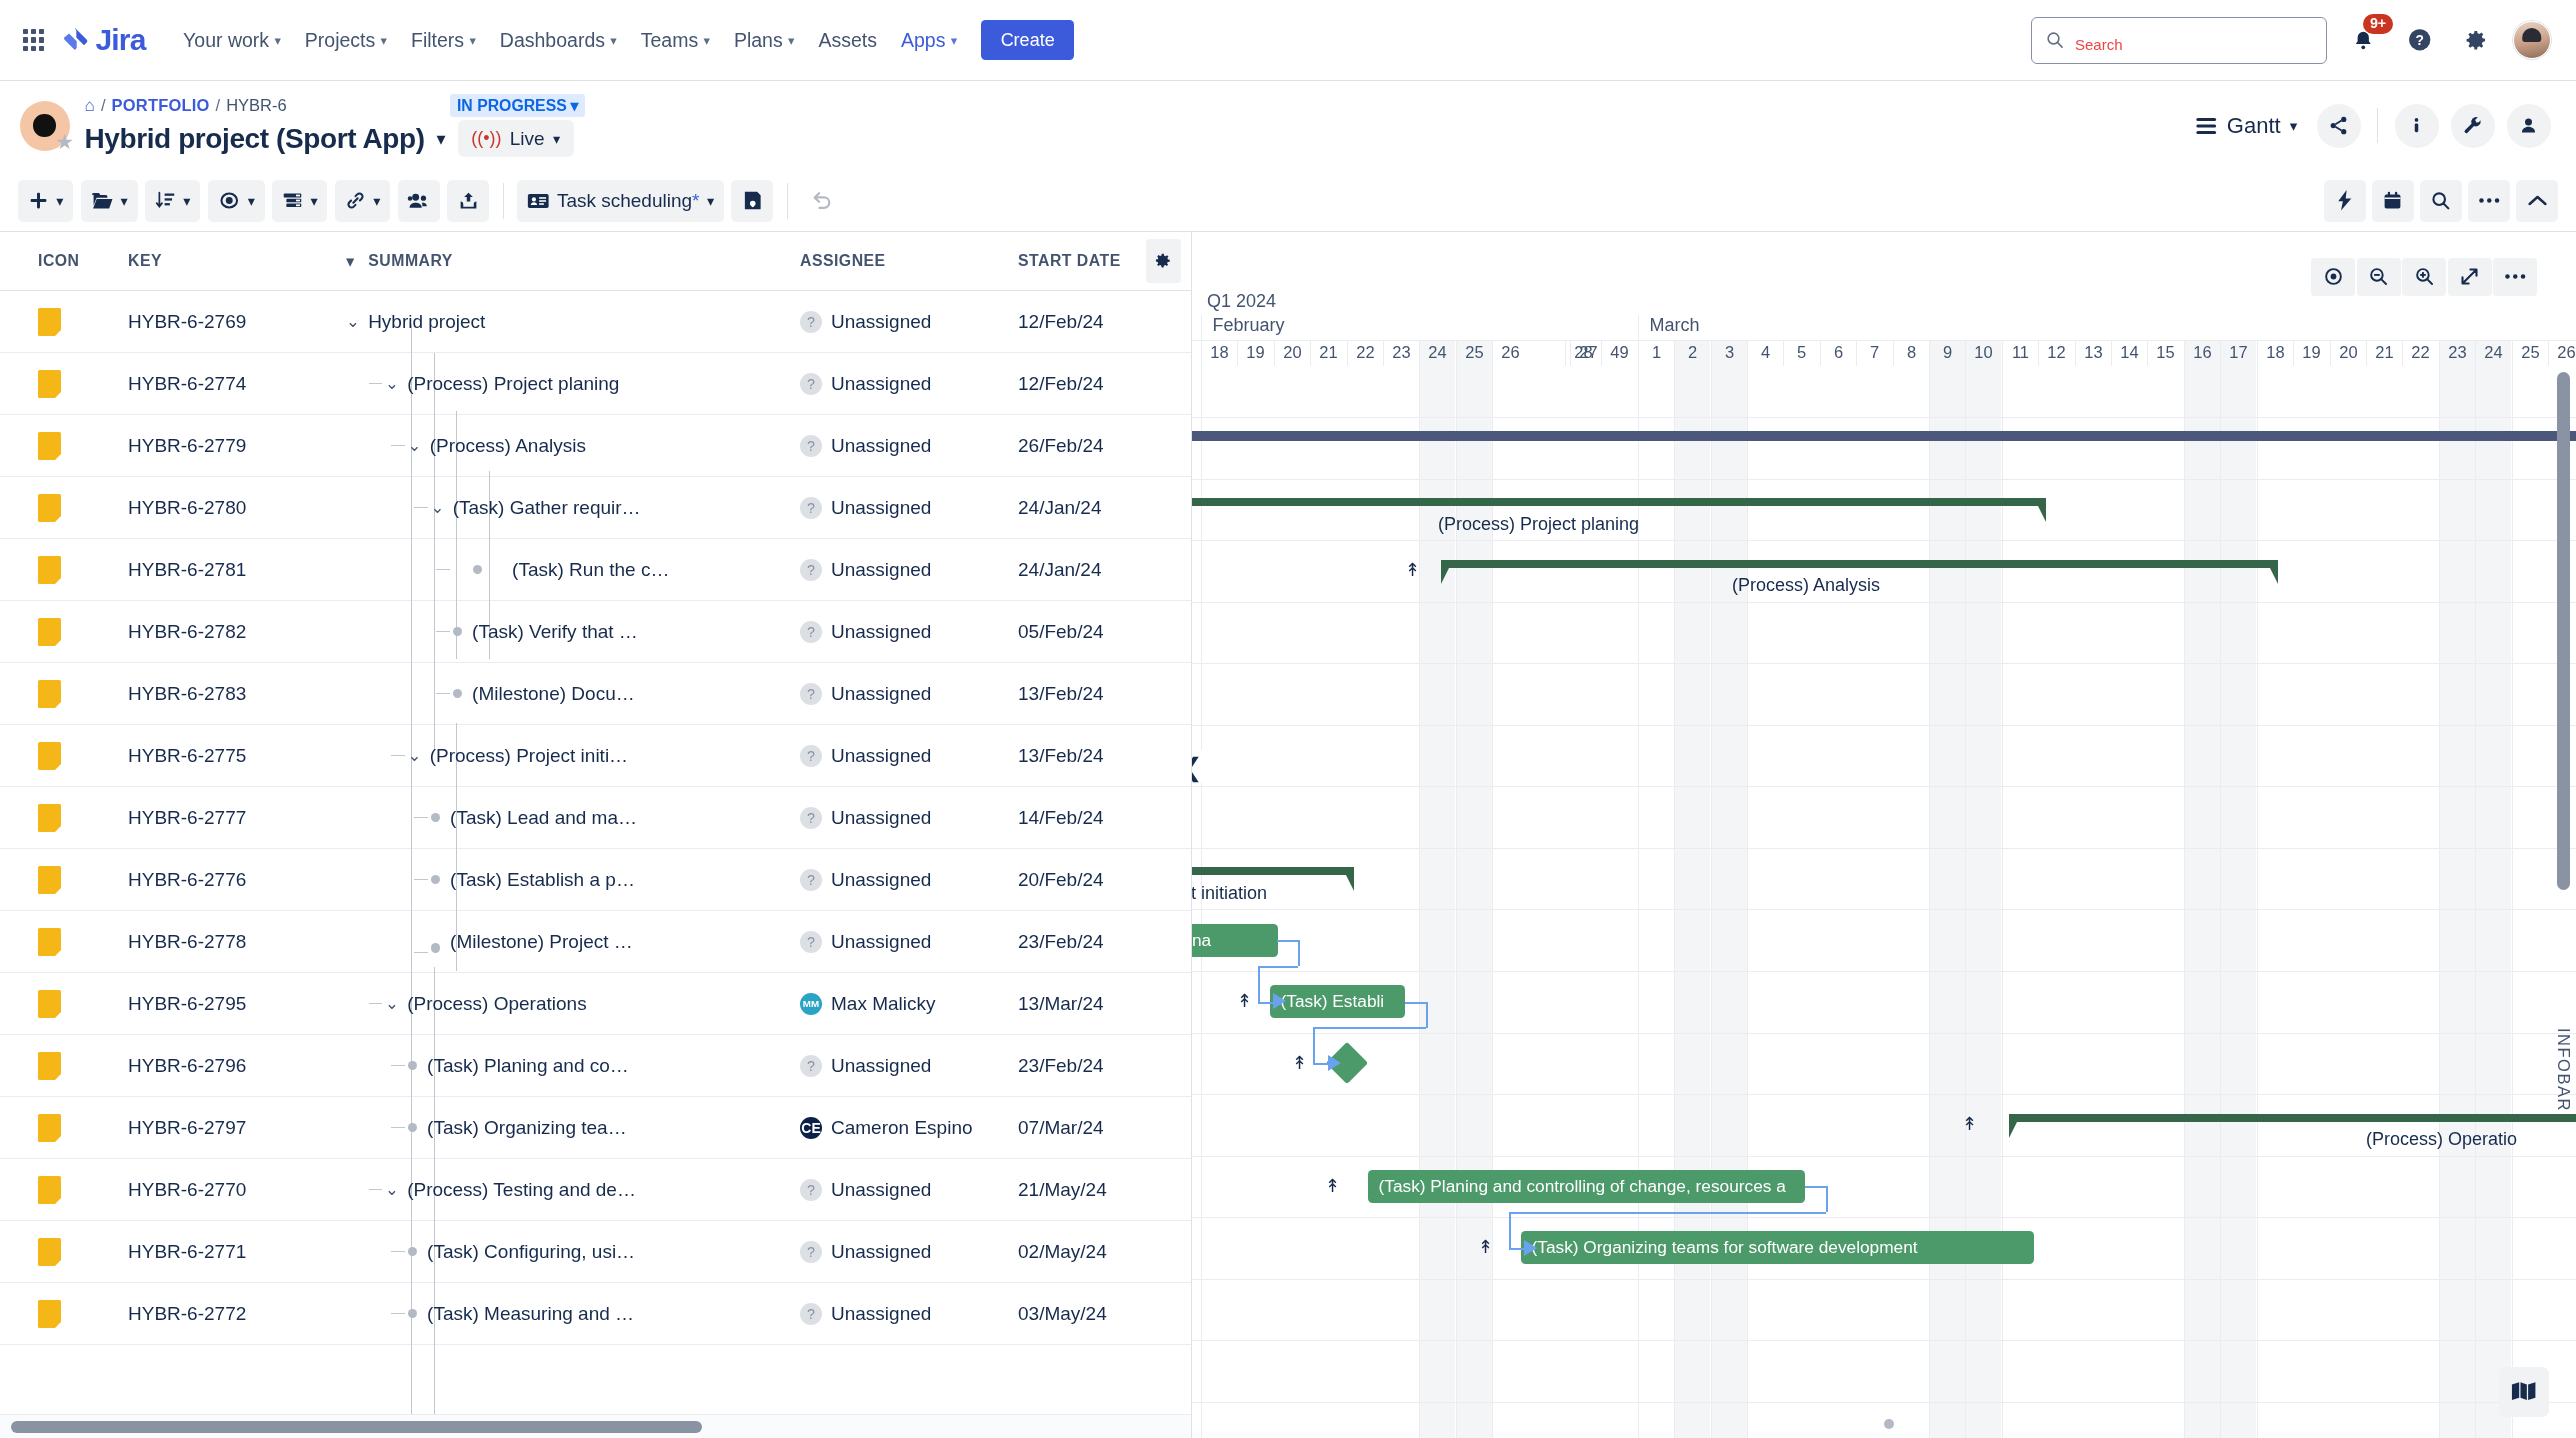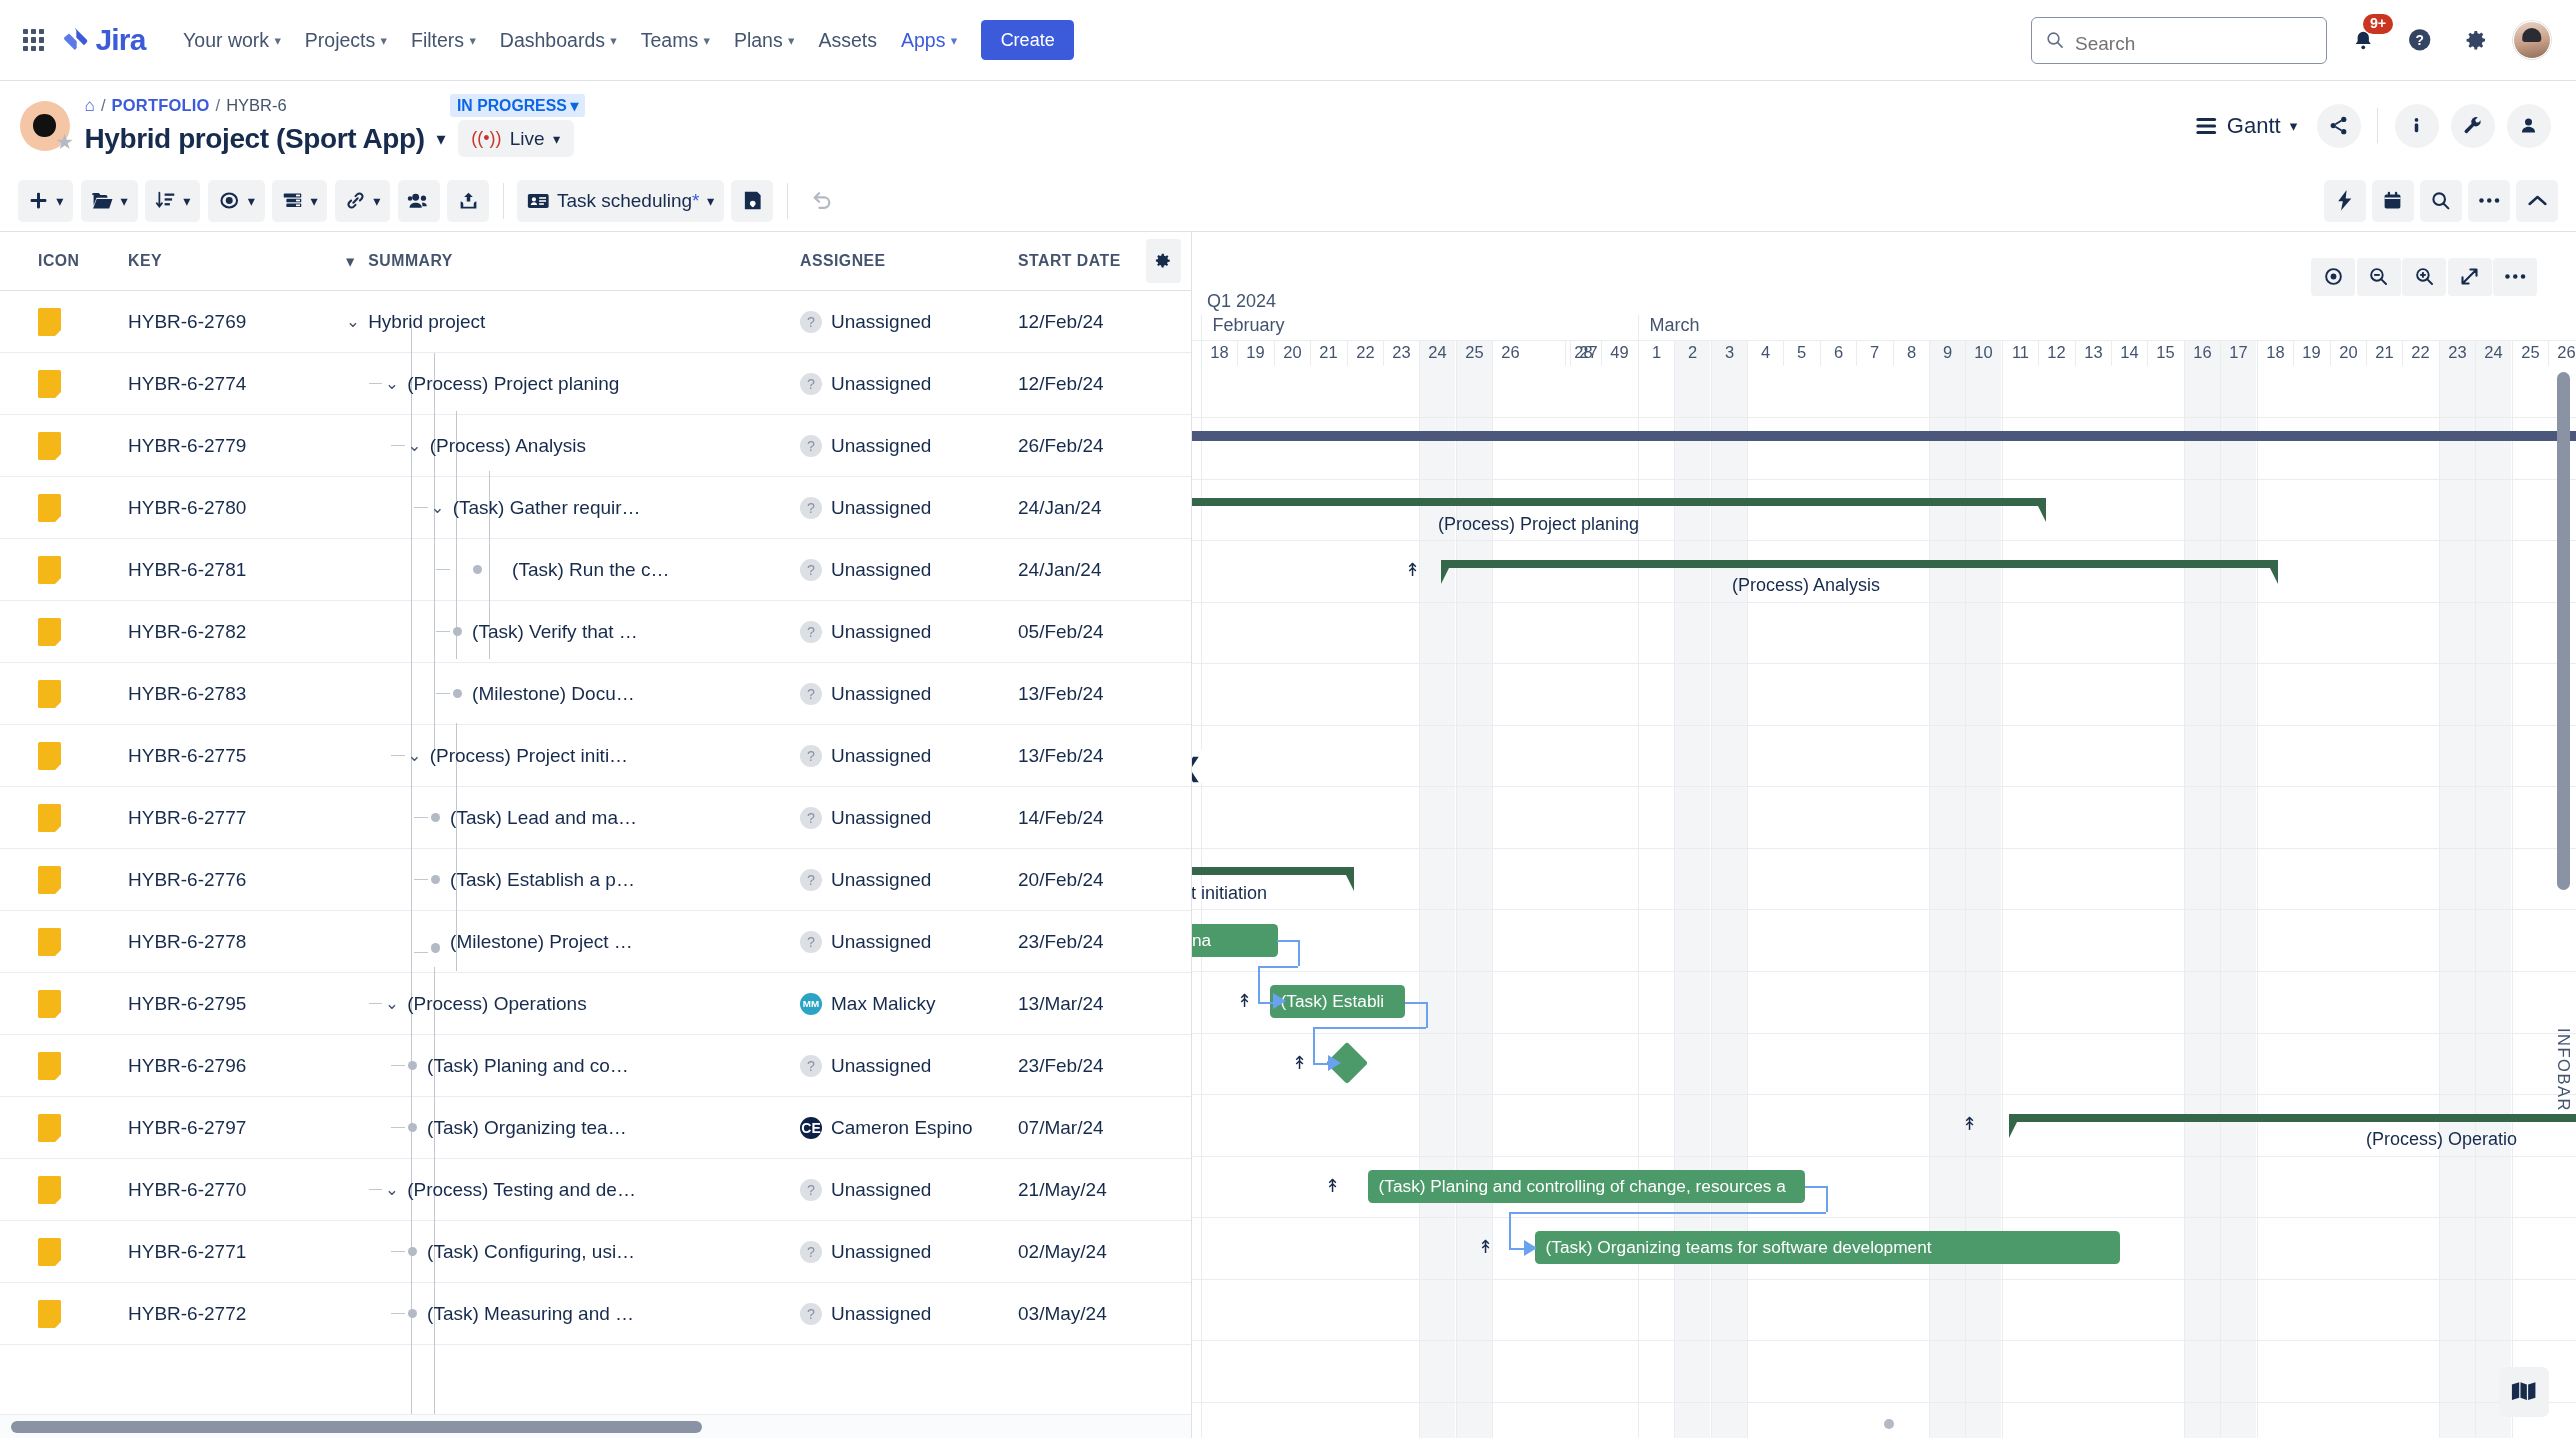--- a/index.html
+++ b/index.html
@@ -17,21 +17,21 @@
   .nav-items { display:flex; align-items:center; gap:3px;text-align:center;}
   .nav-item { font-size:19.5px; color:#44546f; padding:6.8px 10.5px; border-radius:3.8px;
               display:flex; align-items:center; gap:5.3px; cursor:pointer; white-space:nowrap;}
   .nav-item.active { color:#3b5bdb; }
   .nav-item .chev { font-size:12.8px; opacity:.85;}
   .create-btn { margin-left:13.5px; background:#3b5bdb; color:#fff; font-size:18px;
                 padding:9.8px 19.5px; border-radius:4.5px; cursor:pointer;}
   .gnav-right { margin-left:auto; display:flex; align-items:center; gap:18px;}
   .search-box { width:296px; height:47px; border:0.8px solid #8590a2; border-radius:6px;
                 display:flex; align-items:center; padding:0 13.5px; gap:10.5px; cursor:text;}
-  .search-box span.ph { font-size:19px; color:#737373;margin-top:8px;}
+  .search-box span.ph { font-size:15px; color:#ef4444;margin-top:8px;}
   .icon-btn { width:38px;height:38px; display:flex;align-items:center;justify-content:center;
               border-radius:50%; cursor:pointer; position:relative;}
   .badge { position:absolute; top:-7.5px; right:-10.5px; background:#ca3521; color:#fff;
            font-size:14.3px; font-weight:700; border-radius:10.5px; padding:2.3px 6.8px; line-height:1.1;}
   .avatar-img { width:38px;height:38px;border-radius:50%;
                 background:linear-gradient(170deg,#e8d3c5 0%,#c9a089 55%,#8e6b57 100%);
                 border:1.5px solid #fff; box-shadow:0 0 0 0.8px #d5d8de; position:relative; overflow:hidden;}
   .avatar-img::after{content:"";position:absolute;left:50%;top:18%;transform:translateX(-50%);
                 width:19.5px;height:13.5px;background:#2b2b33;border-radius:9.8px 9.8px 3px 3px;}
 
@@ -942,21 +942,21 @@
         <div class="bar" style="left: -49px; width: 135px; top: 558px;">d manа</div>
         <div class="bar" style="left: 78px; width: 135px; top: 619px;">(Task) Establi</div>
         <div class="constraint" style="left: 45px; top: 626px;">↟</div>
         <div class="ms" style="left: 140px; top: 682px;"></div>
         <div class="constraint" style="left: 100px; top: 688px;">↟</div>
         <div class="sumbar noright" style="left: 817px; width: 721px; top: 748px;"></div>
         <div class="sumlabel" style="left: 1174px; top: 763px;">(Process) Operatio</div>
         <div class="constraint" style="left: 770px; top: 749px;">↟</div>
         <div class="bar" style="left: 176px; width: 437px; top: 804px;">(Task) Planing and controlling of change, resources a</div>
         <div class="constraint" style="left: 133px; top: 811px;">↟</div>
-        <div class="bar" style="left: 343px; width: 585px; top: 865px;">(Task) Organizing teams for software development</div>
+        <div class="bar" style="left: 329px; width: 513px; top: 865px;">(Task) Organizing teams for software development</div>
         <div class="constraint" style="left: 286px; top: 872px;">↟</div>
         <div class="link" style="left: 85px; top: 574px; width: 21px; height: 0px; border-width: 0px 0px 2.3px; border-radius: 0px;"></div>
         <div class="link" style="left: 106px; top: 574px; width: 0px; height: 25.5px; border-width: 0px 2.3px 0px 0px; border-radius: 0px;"></div>
         <div class="link" style="left: 66px; top: 600px; width: 40px; height: 0px; border-width: 0px 0px 2.3px; border-radius: 0px;"></div>
         <div class="link" style="left: 66px; top: 600px; width: 0px; height: 36px; border-width: 0px 0px 0px 2.3px; border-radius: 0px;"></div>
         <div class="link" style="left: 66px; top: 636px; width: 16.5px; height: 0px; border-width: 0px 0px 2.3px; border-radius: 0px;"></div>
         <div class="arrow" style="left: 81px; top: 627px;"></div>
         <div class="link" style="left: 213px; top: 636px; width: 21px; height: 0px; border-width: 0px 0px 2.3px; border-radius: 0px;"></div>
         <div class="link" style="left: 234px; top: 636px; width: 0px; height: 25.5px; border-width: 0px 2.3px 0px 0px; border-radius: 0px;"></div>
         <div class="link" style="left: 121px; top: 661px; width: 113px; height: 0px; border-width: 0px 0px 2.3px; border-radius: 0px;"></div>

